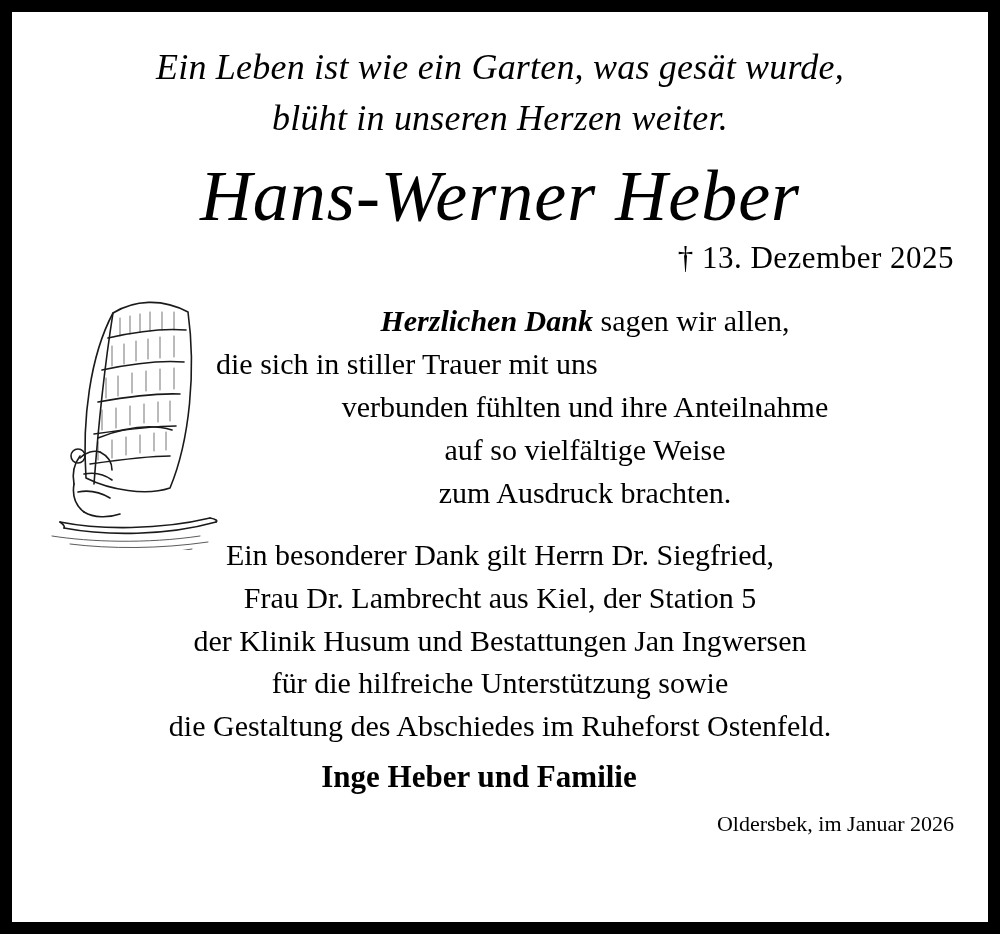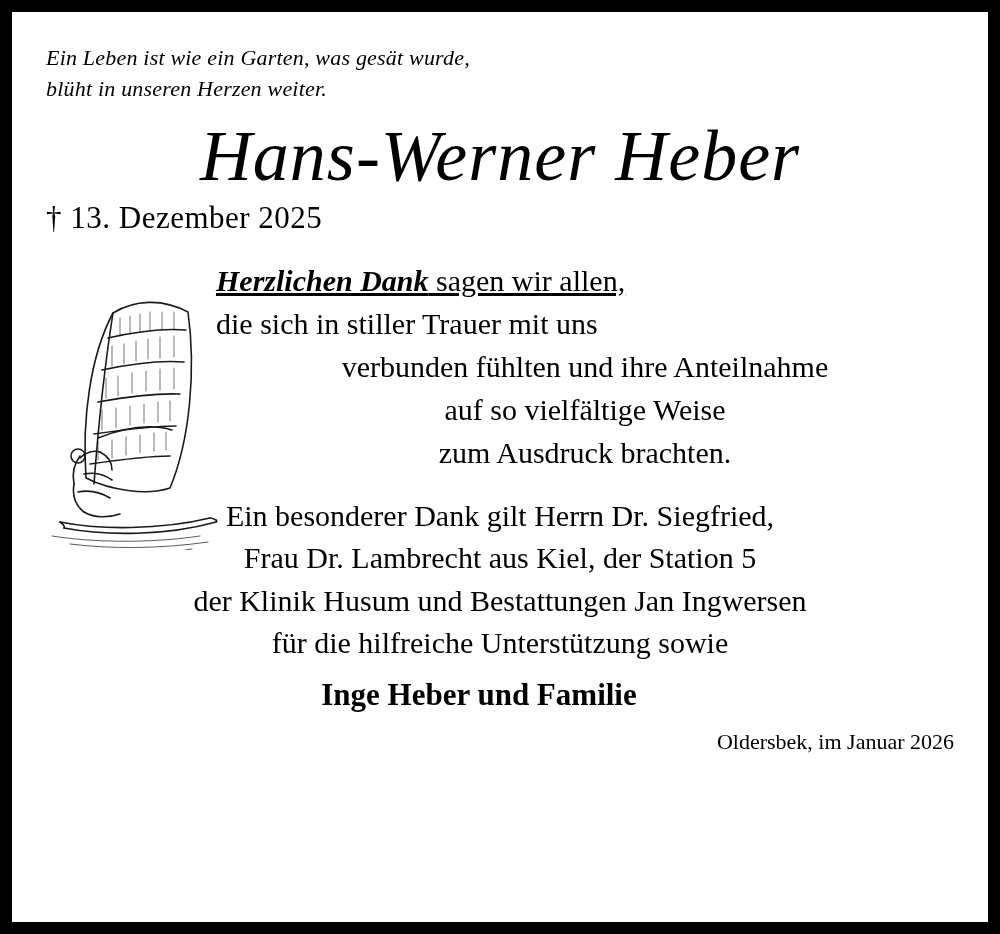--- a/index.html
+++ b/index.html
@@ -23,55 +23,55 @@
   .notice-inner {
     box-sizing: border-box;
     width: 100%;
     height: 100%;
     background: #ffffff;
     border: 2px solid #000000;
     position: relative;
     padding: 30px 34px 18px 34px;
   }
   .epitaph {
-    text-align: left;
+    text-align: center;
     font-style: italic;
-    font-size: 22px;
+    font-size: 36px;
     line-height: 1.42;
     letter-spacing: 0.2px;
   }
   .epitaph div { white-space: nowrap; }
 
   .name {
     text-align: center;
     font-size: 72px;
     font-style: italic;
     line-height: 1.08;
     margin-top: 14px;
     letter-spacing: 1px;
   }
   .death-date {
-    text-align: left;
+    text-align: right;
     font-size: 31px;
     margin-top: 4px;
     letter-spacing: 0.5px;
   }
 
   .thanks-block {
     margin-top: 24px;
     text-align: center;
     font-size: 30px;
     line-height: 1.43;
     padding-left: 170px;
   }
   .thanks-block .lead {
     font-weight: bold;
     font-style: italic;
   }
-  .thanks-block .l1 { text-align: left; text-decoration: underline; }
+  .thanks-block .l1 { text-align: center; }
   .thanks-block .l2 { text-align: left; font-family: Liberation Serif, serif; }
   .thanks-block .l3 { }
   .thanks-block .l4 { text-align: center; }
   .thanks-block .l5 { text-align: center; }
 
   .special-thanks {
     margin-top: 20px;
     text-align: center;
     font-size: 30px;
     line-height: 1.42;
@@ -195,20 +195,21 @@
       <div class="l3">verbunden fühlten und ihre Anteilnahme</div>
       <div class="l4">auf so vielfältige Weise</div>
       <div class="l5">zum Ausdruck brachten.</div>
     </div>
 
     <div class="special-thanks">
       <div>Ein besonderer Dank gilt Herrn Dr. Siegfried,</div>
       <div>Frau Dr. Lambrecht aus Kiel, der Station 5</div>
       <div>der Klinik Husum und Bestattungen Jan Ingwersen</div>
       <div>für die hilfreiche Unterstützung sowie</div>
+      <div>die Gestaltung des Abschiedes im Ruheforst Ostenfeld.</div>
     </div>
 
     <div class="signature">Inge Heber und Familie</div>
 
     <div class="place-date">Oldersbek, im Januar 2026</div>
 
   </div>
 </div>
 
 </body></html>

